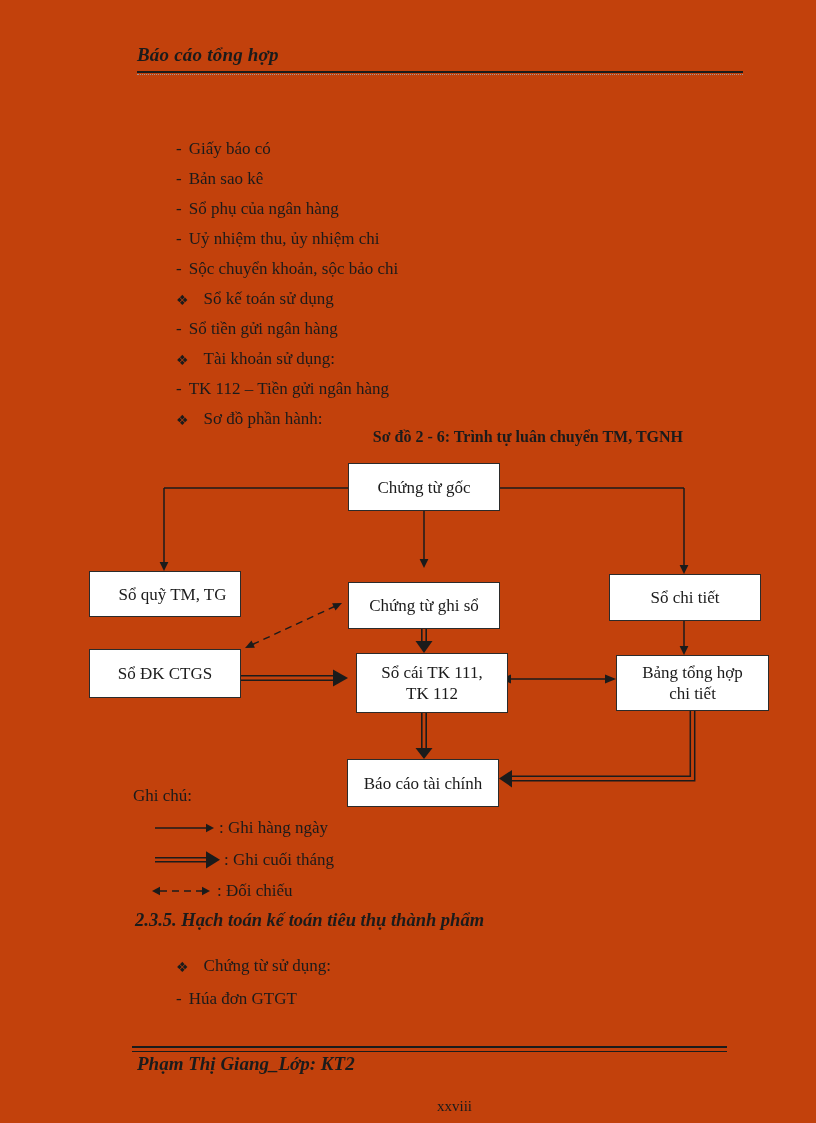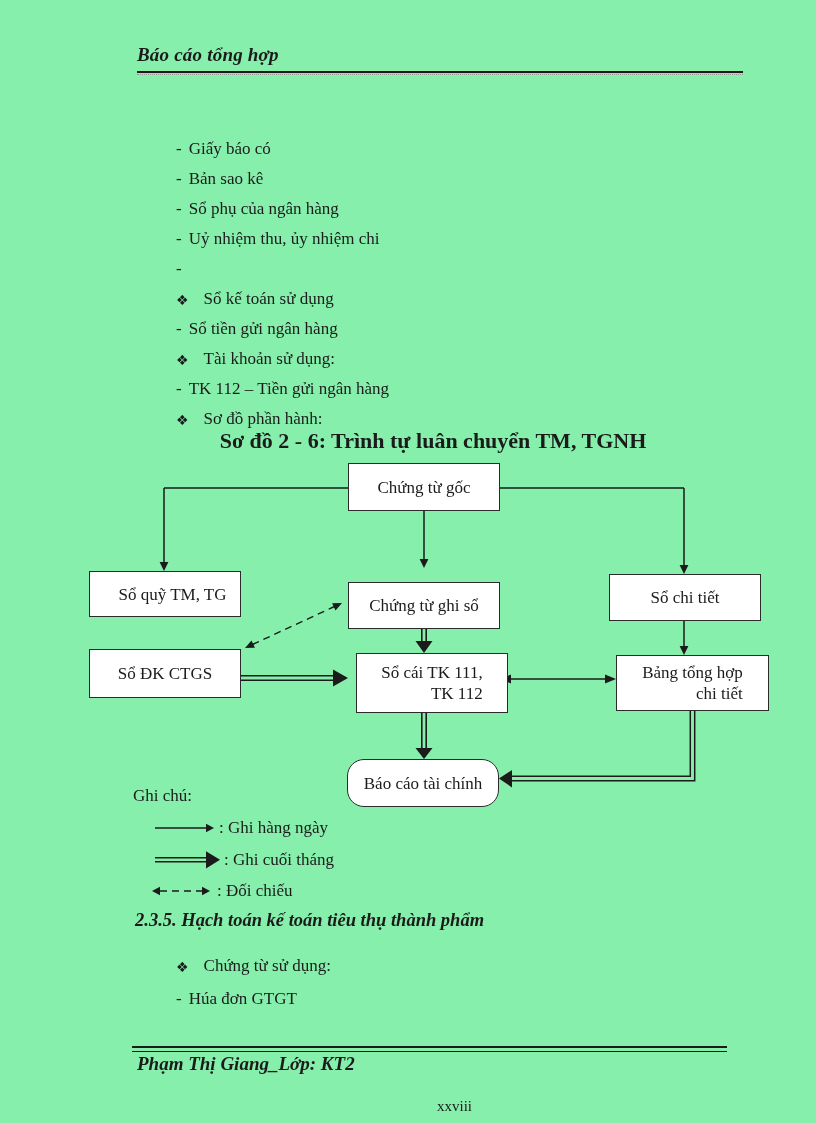--- a/index.html
+++ b/index.html
@@ -1,52 +1,52 @@
 <!DOCTYPE html>
 <html><head>
 <meta charset="utf-8">
 <style>
   html,body{margin:0;padding:0;background:#e8e8e8;}
   .page{
     position:relative;
     width:816px;height:1123px;
     margin:0 auto;
-    background:#86efac;
+    background:#c2410c;
     font-family:"Liberation Serif","DejaVu Serif",serif;
     color:#1b1b1b;
     overflow:hidden;
   }
   .abs{position:absolute;}
   
   .hdr-title{left:137px;top:44px;font-size:19px;font-weight:bold;font-style:italic;letter-spacing:.2px;}
   .hdr-rule{left:137px;top:71px;width:606px;height:2px;background:#1b1b1b;}
   .hdr-rule2{left:137px;top:74px;width:606px;border-top:1px dotted #9a9a9a;height:0;}
   .ftr-rule{left:132px;top:1046px;width:595px;height:2.5px;border-top:2px solid #1b1b1b;border-bottom:1.2px solid #1b1b1b;}
   .ftr-author{left:137px;top:1053px;font-size:19px;font-weight:bold;font-style:italic;}
   .ftr-page{left:437px;top:1098px;font-size:15px;}
   
   .li{position:absolute;left:176px;height:30px;display:flex;align-items:center;font-size:17px;white-space:nowrap;}
   .li .mk{margin-right:7px;}
   .li.diamond .mk{margin-right:15px;font-size:14px;font-family:"DejaVu Sans",sans-serif;position:relative;top:1px;}
   
-  .dg-title{left:183px;top:428px;width:500px;text-align:center;font-size:22px;font-weight:bold;}
+  .dg-title{left:183px;top:428px;width:500px;text-align:right;font-size:16px;font-weight:bold;}
   .dbox{
     position:absolute;border:1.4px solid #2b2b2b;background:#fff;
     display:flex;align-items:center;justify-content:center;
-    text-align:right;font-size:17px;line-height:21px;white-space:pre-line;
+    text-align:center;font-size:17px;line-height:21px;white-space:pre-line;
     box-sizing:border-box;
   }
   .b-goc{left:348px;top:463px;width:152px;height:48px;}
   .b-quy{left:89px;top:571px;width:152px;height:46px;padding-left:15px;}
   .b-ghiso{left:348px;top:568px;width:152px;height:47px;margin-top:14px;}
   .b-chitiet{left:609px;top:574px;width:152px;height:47px;}
   .b-ctgs{left:89px;top:649px;width:152px;height:49px;}
   .b-cai{left:356px;top:653px;width:152px;height:60px;}
   .b-tonghop{left:616px;top:655px;width:153px;height:56px;}
-  .b-baocao{left:347px;top:759px;width:152px;height:48px;border-radius:17px;}
+  .b-baocao{left:347px;top:759px;width:152px;height:48px;}
   
   .lg-title{left:133px;top:786px;font-size:17px;}
   .lg-text{position:absolute;font-size:17px;height:22px;display:flex;align-items:center;white-space:nowrap;}
   .lg1{left:219px;top:817px;}
   .lg2{left:224px;top:849px;}
   .lg3{left:217px;top:880px;}
   
   .sec-head{left:135px;top:910px;font-size:18.5px;font-weight:bold;font-style:italic;}
   .sec-li1{top:951px;}
   .sec-li2{top:984px;}
@@ -127,20 +127,21 @@
   <div class="li dash" style="top:194px">
       <span class="mk">-</span>
       <span>Sổ phụ của ngân hàng</span>
     </div>
   <div class="li dash" style="top:224px">
       <span class="mk">-</span>
       <span>Uỷ nhiệm thu, ủy nhiệm chi</span>
     </div>
   <div class="li dash" style="top:254px">
       <span class="mk">-</span>
+      <span>Sộc chuyển khoản, sộc bảo chi</span>
     </div>
   <div class="li diamond" style="top:284px">
       <span class="mk">❖</span>
       <span>Sổ kế toán sử dụng</span>
     </div>
   <div class="li dash" style="top:314px">
       <span class="mk">-</span>
       <span>Sổ tiền gửi ngân hàng</span>
     </div>
   <div class="li diamond" style="top:344px">

